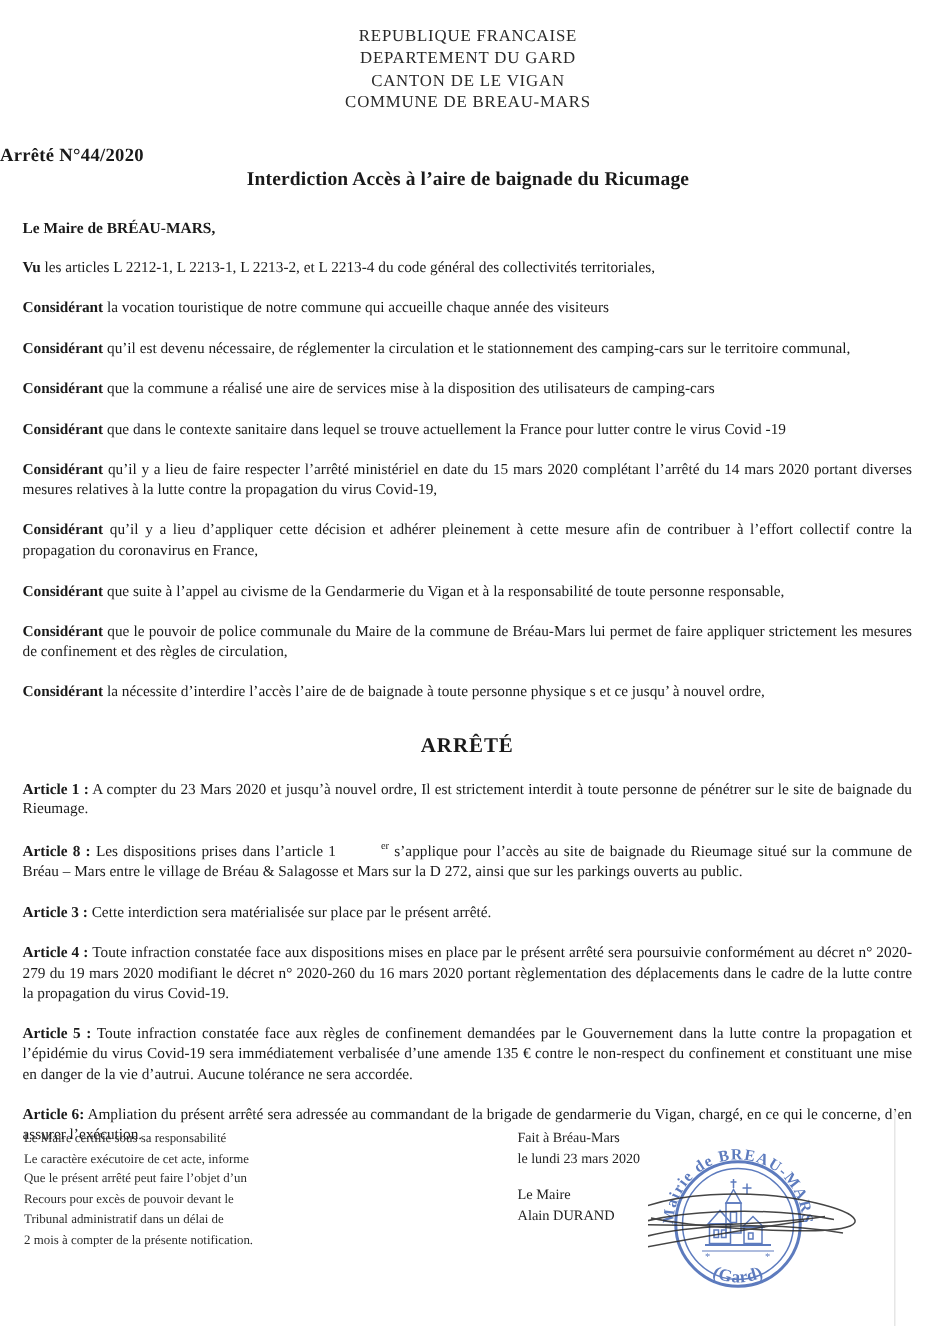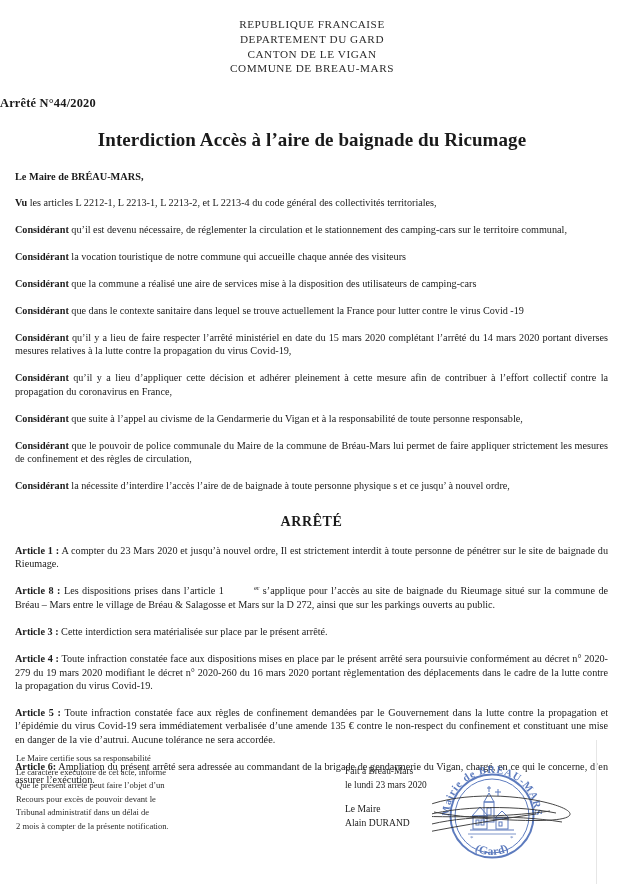--- a/index.html
+++ b/index.html
@@ -41,22 +41,21 @@
   .decree-no {
     text-align: left;
     font-weight: bold;
     font-size: 12.4px;
     margin-top: 20px;
     letter-spacing: 0.2px;
   }
   .decree-title {
     text-align: center;
     font-weight: bold;
-    font-size: 19px;
-    margin-top: 18px;
+    font-size: 13px;
     letter-spacing: 0.1px;
   }
 
   .body {
     padding: 0 16px 0 15px;
   }
 
   .mayor-line {
     font-weight: bold;
     font-size: 10.3px;
@@ -112,21 +111,21 @@
     left: 16px;
     top: 0;
     width: 300px;
     font-size: 8.6px;
     line-height: 1.58;
     color: #2b2b2b;
   }
   .footer-right {
     position: absolute;
     left: 345px;
-    top: 12px;
+    top: 0;
     width: 250px;
     font-size: 9.4px;
     line-height: 1.5;
     color: #222;
   }
   .sign-block {
     margin-top: 10px;
     font-size: 9.6px;
     line-height: 1.45;
   }
@@ -160,24 +159,24 @@
   <div class="decree-title">Interdiction Accès à l’aire de baignade du Ricumage</div>
 
   <div class="body">
 
     <div class="mayor-line">Le Maire de BRÉAU-MARS,</div>
 
     <p class="para">
       <span class="lead">Vu</span><span> les articles L 2212-1, L 2213-1, L 2213-2, et L 2213-4 du code général des collectivités territoriales,</span>
     </p>
     <p class="para">
+      <span class="lead">Considérant</span><span> la vocation touristique de notre commune qui accueille chaque année des visiteurs</span>
+    </p>
+    <p class="para">
       <span class="lead">Considérant</span><span> qu’il est devenu nécessaire, de réglementer la circulation et le stationnement des camping-cars sur le territoire communal,</span>
-    </p>
-    <p class="para">
-      <span class="lead">Considérant</span><span> la vocation touristique de notre commune qui accueille chaque année des visiteurs</span>
     </p>
     <p class="para">
       <span class="lead">Considérant</span><span> que la commune a réalisé une aire de services  mise à la disposition des utilisateurs de camping-cars</span>
     </p>
     <p class="para">
       <span class="lead">Considérant</span><span> que dans le contexte sanitaire dans lequel se trouve actuellement la France pour lutter contre le virus  Covid -19</span>
     </p>
     <p class="para">
       <span class="lead">Considérant</span><span> qu’il y a lieu de faire respecter l’arrêté ministériel en date du 15 mars 2020 complétant l’arrêté du 14 mars 2020 portant diverses mesures relatives à la lutte contre la propagation du virus Covid-19,</span>
     </p>

